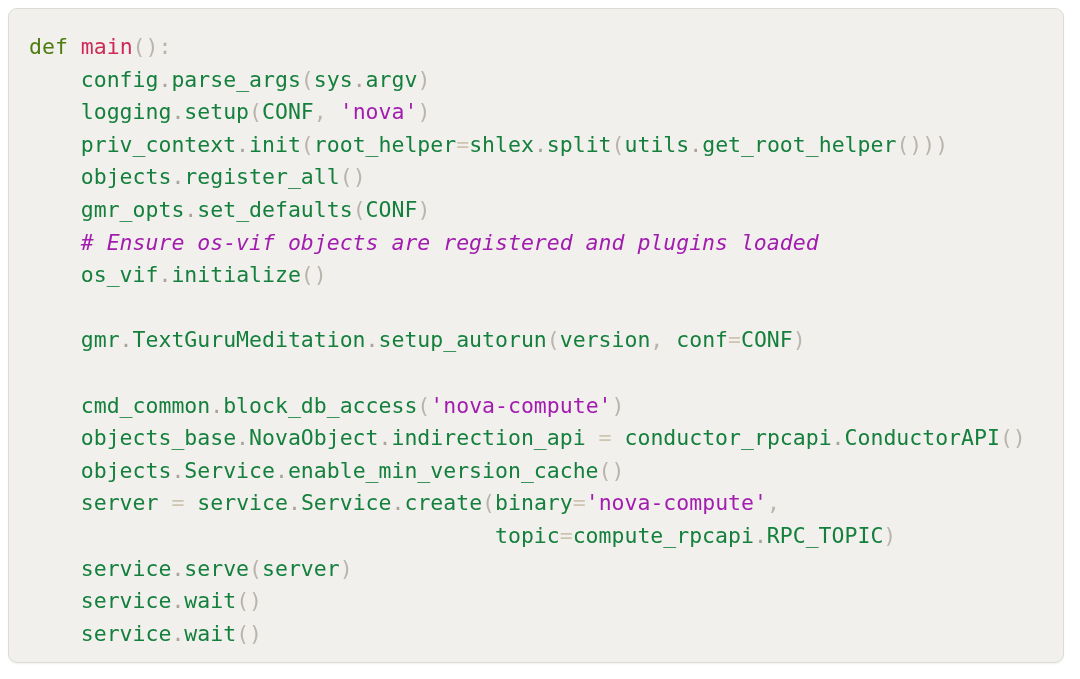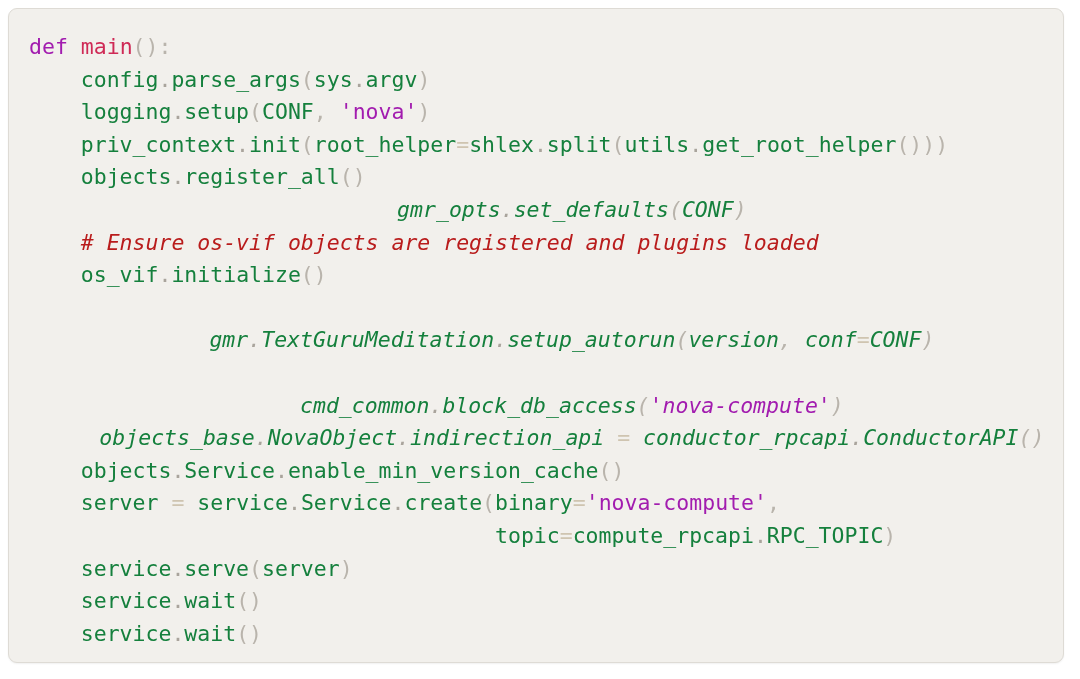--- a/index.html
+++ b/index.html
@@ -53,22 +53,20 @@
   .tok-plain    { color: #1c1c1c; }
   .tok-punc     { color: #b9b4ac; }               
   .tok-op       { color: #cfc4b0; }               
   .tok-dot      { color: #a9a49c; }               
   .tok-str      { color: #4e9a06; }               
   .tok-comment  { color: #8c98a6; font-style: italic; }
 
   
   .line-condensed {
     font-stretch: condensed;
-    font-style: italic;
-    text-align: center;
   }
 </style>
-<style>.tok-kw{color:#a21caf;}.tok-fnname{color:#cf2a56;}.tok-str{color:#a21caf;}.tok-comment{color:#b91c1c;}.tok-punc{color:#b9b4ac;}.tok-op{color:#cfc4b0;}.tok-plain{color:#15803d;}#code-block{font-size:21.5px;}#code-block{line-height:32.6px;}.line{height:32.6px;}#code-card{background:#f2f0ec;}#code-card{border-color:#dedbd5;}#code-card{border-radius:9px;}</style></head>
+<style>.tok-kw{color:#4d7c0f;}.tok-fnname{color:#cf2a56;}.tok-str{color:#a21caf;}.tok-comment{color:#a21caf;}.tok-punc{color:#b9b4ac;}.tok-op{color:#cfc4b0;}.tok-plain{color:#15803d;}#code-block{font-size:21.5px;}#code-block{line-height:32.6px;}.line{height:32.6px;}#code-card{background:#f2f0ec;}#code-card{border-color:#dedbd5;}#code-card{border-radius:9px;}</style></head>
 <body>
 
 <div id="code-card">
   <pre id="code-block"><code><span class="line"><span class="tok-kw">def</span><span class="tok-plain"> </span><span class="tok-fnname">main</span><span class="tok-punc">()</span><span class="tok-punc">:</span></span><span class="line"><span class="tok-plain">    config</span><span class="tok-dot">.</span><span class="tok-plain">parse_args</span><span class="tok-punc">(</span><span class="tok-plain">sys</span><span class="tok-dot">.</span><span class="tok-plain">argv</span><span class="tok-punc">)</span></span><span class="line"><span class="tok-plain">    logging</span><span class="tok-dot">.</span><span class="tok-plain">setup</span><span class="tok-punc">(</span><span class="tok-plain">CONF</span><span class="tok-punc">, </span><span class="tok-str">'nova'</span><span class="tok-punc">)</span></span><span class="line"><span class="tok-plain">    priv_context</span><span class="tok-dot">.</span><span class="tok-plain">init</span><span class="tok-punc">(</span><span class="tok-plain">root_helper</span><span class="tok-op">=</span><span class="tok-plain">shlex</span><span class="tok-dot">.</span><span class="tok-plain">split</span><span class="tok-punc">(</span><span class="tok-plain">utils</span><span class="tok-dot">.</span><span class="tok-plain">get_root_helper</span><span class="tok-punc">()))</span></span><span class="line"><span class="tok-plain">    objects</span><span class="tok-dot">.</span><span class="tok-plain">register_all</span><span class="tok-punc">()</span></span><span class="line line-condensed"><span class="tok-plain">    gmr_opts</span><span class="tok-dot">.</span><span class="tok-plain">set_defaults</span><span class="tok-punc">(</span><span class="tok-plain">CONF</span><span class="tok-punc">)</span></span><span class="line"><span class="tok-plain">    </span><span class="tok-comment"># Ensure os-vif objects are registered and plugins loaded</span></span><span class="line"><span class="tok-plain">    os_vif</span><span class="tok-dot">.</span><span class="tok-plain">initialize</span><span class="tok-punc">()</span></span><span class="line">&nbsp;</span><span class="line line-condensed"><span class="tok-plain">    gmr</span><span class="tok-dot">.</span><span class="tok-plain">TextGuruMeditation</span><span class="tok-dot">.</span><span class="tok-plain">setup_autorun</span><span class="tok-punc">(</span><span class="tok-plain">version</span><span class="tok-punc">, </span><span class="tok-plain">conf</span><span class="tok-op">=</span><span class="tok-plain">CONF</span><span class="tok-punc">)</span></span><span class="line">&nbsp;</span><span class="line line-condensed"><span class="tok-plain">    cmd_common</span><span class="tok-dot">.</span><span class="tok-plain">block_db_access</span><span class="tok-punc">(</span><span class="tok-str">'nova-compute'</span><span class="tok-punc">)</span></span><span class="line line-condensed"><span class="tok-plain">    objects_base</span><span class="tok-dot">.</span><span class="tok-plain">NovaObject</span><span class="tok-dot">.</span><span class="tok-plain">indirection_api</span><span class="tok-plain"> </span><span class="tok-op">=</span><span class="tok-plain"> </span><span class="tok-plain">conductor_rpcapi</span><span class="tok-dot">.</span><span class="tok-plain">ConductorAPI</span><span class="tok-punc">()</span></span><span class="line"><span class="tok-plain">    objects</span><span class="tok-dot">.</span><span class="tok-plain">Service</span><span class="tok-dot">.</span><span class="tok-plain">enable_min_version_cache</span><span class="tok-punc">()</span></span><span class="line"><span class="tok-plain">    server</span><span class="tok-plain"> </span><span class="tok-op">=</span><span class="tok-plain"> </span><span class="tok-plain">service</span><span class="tok-dot">.</span><span class="tok-plain">Service</span><span class="tok-dot">.</span><span class="tok-plain">create</span><span class="tok-punc">(</span><span class="tok-plain">binary</span><span class="tok-op">=</span><span class="tok-str">'nova-compute'</span><span class="tok-punc">,</span></span><span class="line"><span class="tok-plain">                                    topic</span><span class="tok-op">=</span><span class="tok-plain">compute_rpcapi</span><span class="tok-dot">.</span><span class="tok-plain">RPC_TOPIC</span><span class="tok-punc">)</span></span><span class="line"><span class="tok-plain">    service</span><span class="tok-dot">.</span><span class="tok-plain">serve</span><span class="tok-punc">(</span><span class="tok-plain">server</span><span class="tok-punc">)</span></span><span class="line"><span class="tok-plain">    service</span><span class="tok-dot">.</span><span class="tok-plain">wait</span><span class="tok-punc">()</span></span><span class="line"><span class="tok-plain">    service</span><span class="tok-dot">.</span><span class="tok-plain">wait</span><span class="tok-punc">()</span></span></code></pre>
 </div>
 
 </body></html>

